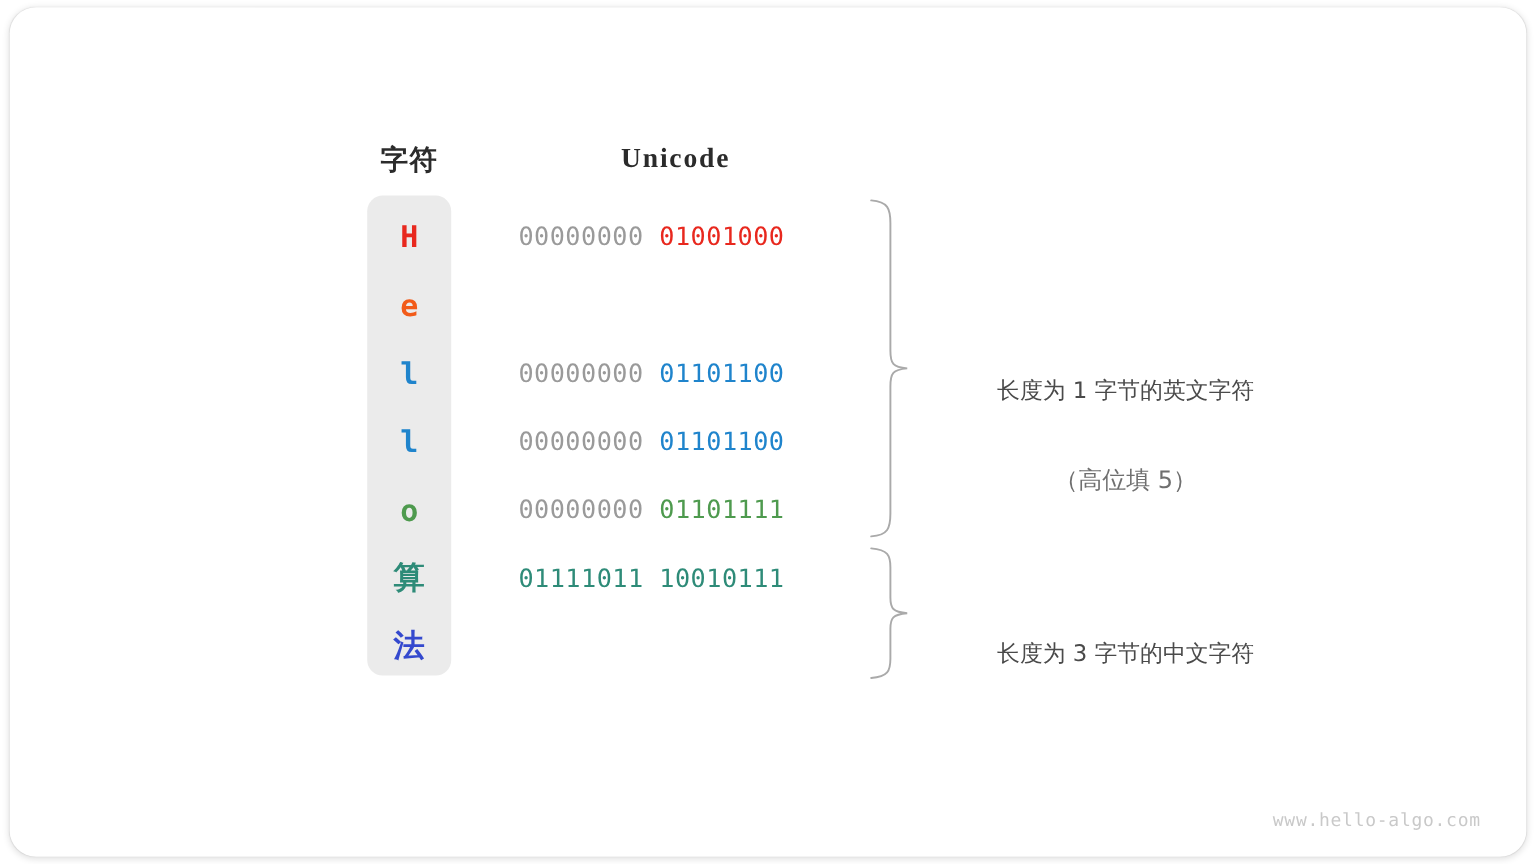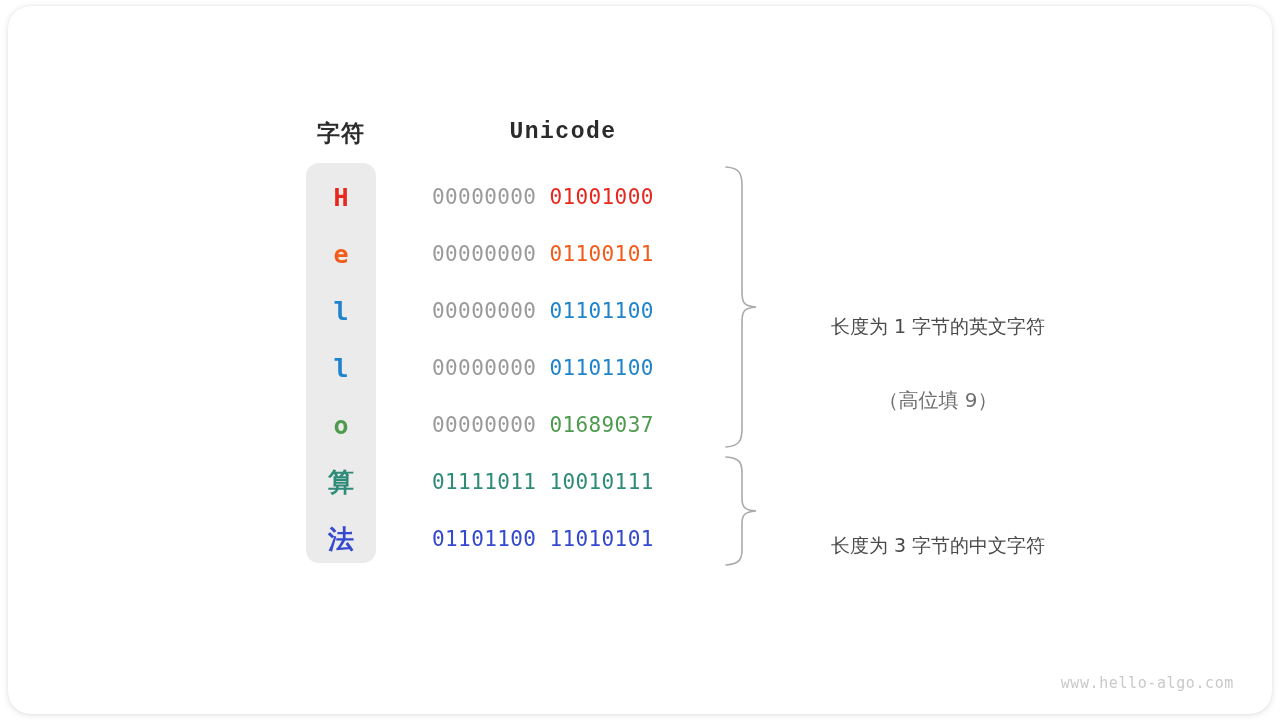--- a/index.html
+++ b/index.html
@@ -50,21 +50,21 @@
     font-size: 23px;
     font-family: "DejaVu Sans", sans-serif;
     letter-spacing: 1px;
   }
   .hdr-unicode {
     left: 424px;
     top: 113px;
     width: 262px;
     text-align: center;
     font-size: 23px;
-    font-family: Liberation Mono, monospace;
+    font-family: Liberation Serif, serif;
     letter-spacing: 1.5px;
   }
 
   
   .char-column {
     position: absolute;
     left: 298px;
     top: 157px;
     width: 70px;
     height: 400px;
@@ -170,41 +170,39 @@
 
     <div class="char-column"></div>
 
     <div id="rows-host">
         <div class="row" style="top: 163px;">
           <div class="cell-char" style="color: rgb(232, 40, 30);">H</div>
           <div class="cell-bits"><span class="bits-hi">00000000</span><span> </span><span class="bits-lo" style="color: rgb(232, 40, 30);">01001000</span></div>
         </div>
         <div class="row" style="top: 220px;">
           <div class="cell-char" style="color: rgb(242, 91, 25);">e</div>
-          <div class="cell-bits"><span class="bits-hi">00000000</span><span> </span><span class="bits-lo" style="color: rgb(242, 91, 25);">01100101</span></div>
         </div>
         <div class="row" style="top: 277px;">
           <div class="cell-char" style="color: rgb(31, 132, 204);">l</div>
           <div class="cell-bits"><span class="bits-hi">00000000</span><span> </span><span class="bits-lo" style="color: rgb(31, 132, 204);">01101100</span></div>
         </div>
         <div class="row" style="top: 334px;">
           <div class="cell-char" style="color: rgb(31, 132, 204);">l</div>
           <div class="cell-bits"><span class="bits-hi">00000000</span><span> </span><span class="bits-lo" style="color: rgb(31, 132, 204);">01101100</span></div>
         </div>
         <div class="row" style="top: 391px;">
           <div class="cell-char" style="color: rgb(78, 154, 78);">o</div>
-          <div class="cell-bits"><span class="bits-hi">00000000</span><span> </span><span class="bits-lo" style="color: rgb(78, 154, 78);">01689037</span></div>
+          <div class="cell-bits"><span class="bits-hi">00000000</span><span> </span><span class="bits-lo" style="color: rgb(78, 154, 78);">01101111</span></div>
         </div>
         <div class="row" style="top: 448px;">
           <div class="cell-char cjk" style="color: rgb(46, 139, 120);">算</div>
           <div class="cell-bits"><span class="bits-hi" style="color: rgb(46, 139, 120);">01111011</span><span> </span><span class="bits-lo" style="color: rgb(46, 139, 120);">10010111</span></div>
         </div>
         <div class="row" style="top: 505px;">
           <div class="cell-char cjk" style="color: rgb(52, 73, 206);">法</div>
-          <div class="cell-bits"><span class="bits-hi" style="color: rgb(52, 73, 206);">01101100</span><span> </span><span class="bits-lo" style="color: rgb(52, 73, 206);">11010101</span></div>
         </div>
       </div>
 
     <svg class="brace" style="left:714px; top:158px;" width="44" height="286" viewBox="0 0 44 286">
       <path d="M 4 3
                C 18 4, 20 10, 20 22
                L 20 128
                C 20 139, 22 142, 34 143
                C 22 144, 20 147, 20 158
                L 20 264
@@ -216,21 +214,21 @@
                C 18 4, 20 9, 20 19
                L 20 44
                C 20 53, 22 56, 34 57
                C 22 58, 20 61, 20 70
                L 20 95
                C 20 105, 18 110, 4 111" fill="none" stroke="#aaaaaa" stroke-width="1.6" stroke-linecap="round"></path>
     </svg>
 
     <div class="annot annot-1">
       <div class="annot-line1">长度为 1 字节的英文字符</div>
-      <div class="annot-line2">（高位填 9）</div>
+      <div class="annot-line2">（高位填 5）</div>
     </div>
     <div class="annot annot-2">
       <div class="annot-line1">长度为 3 字节的中文字符</div>
     </div>
 
     <div class="watermark">www.hello-algo.com</div>
 
   </div>
 </div>
 

